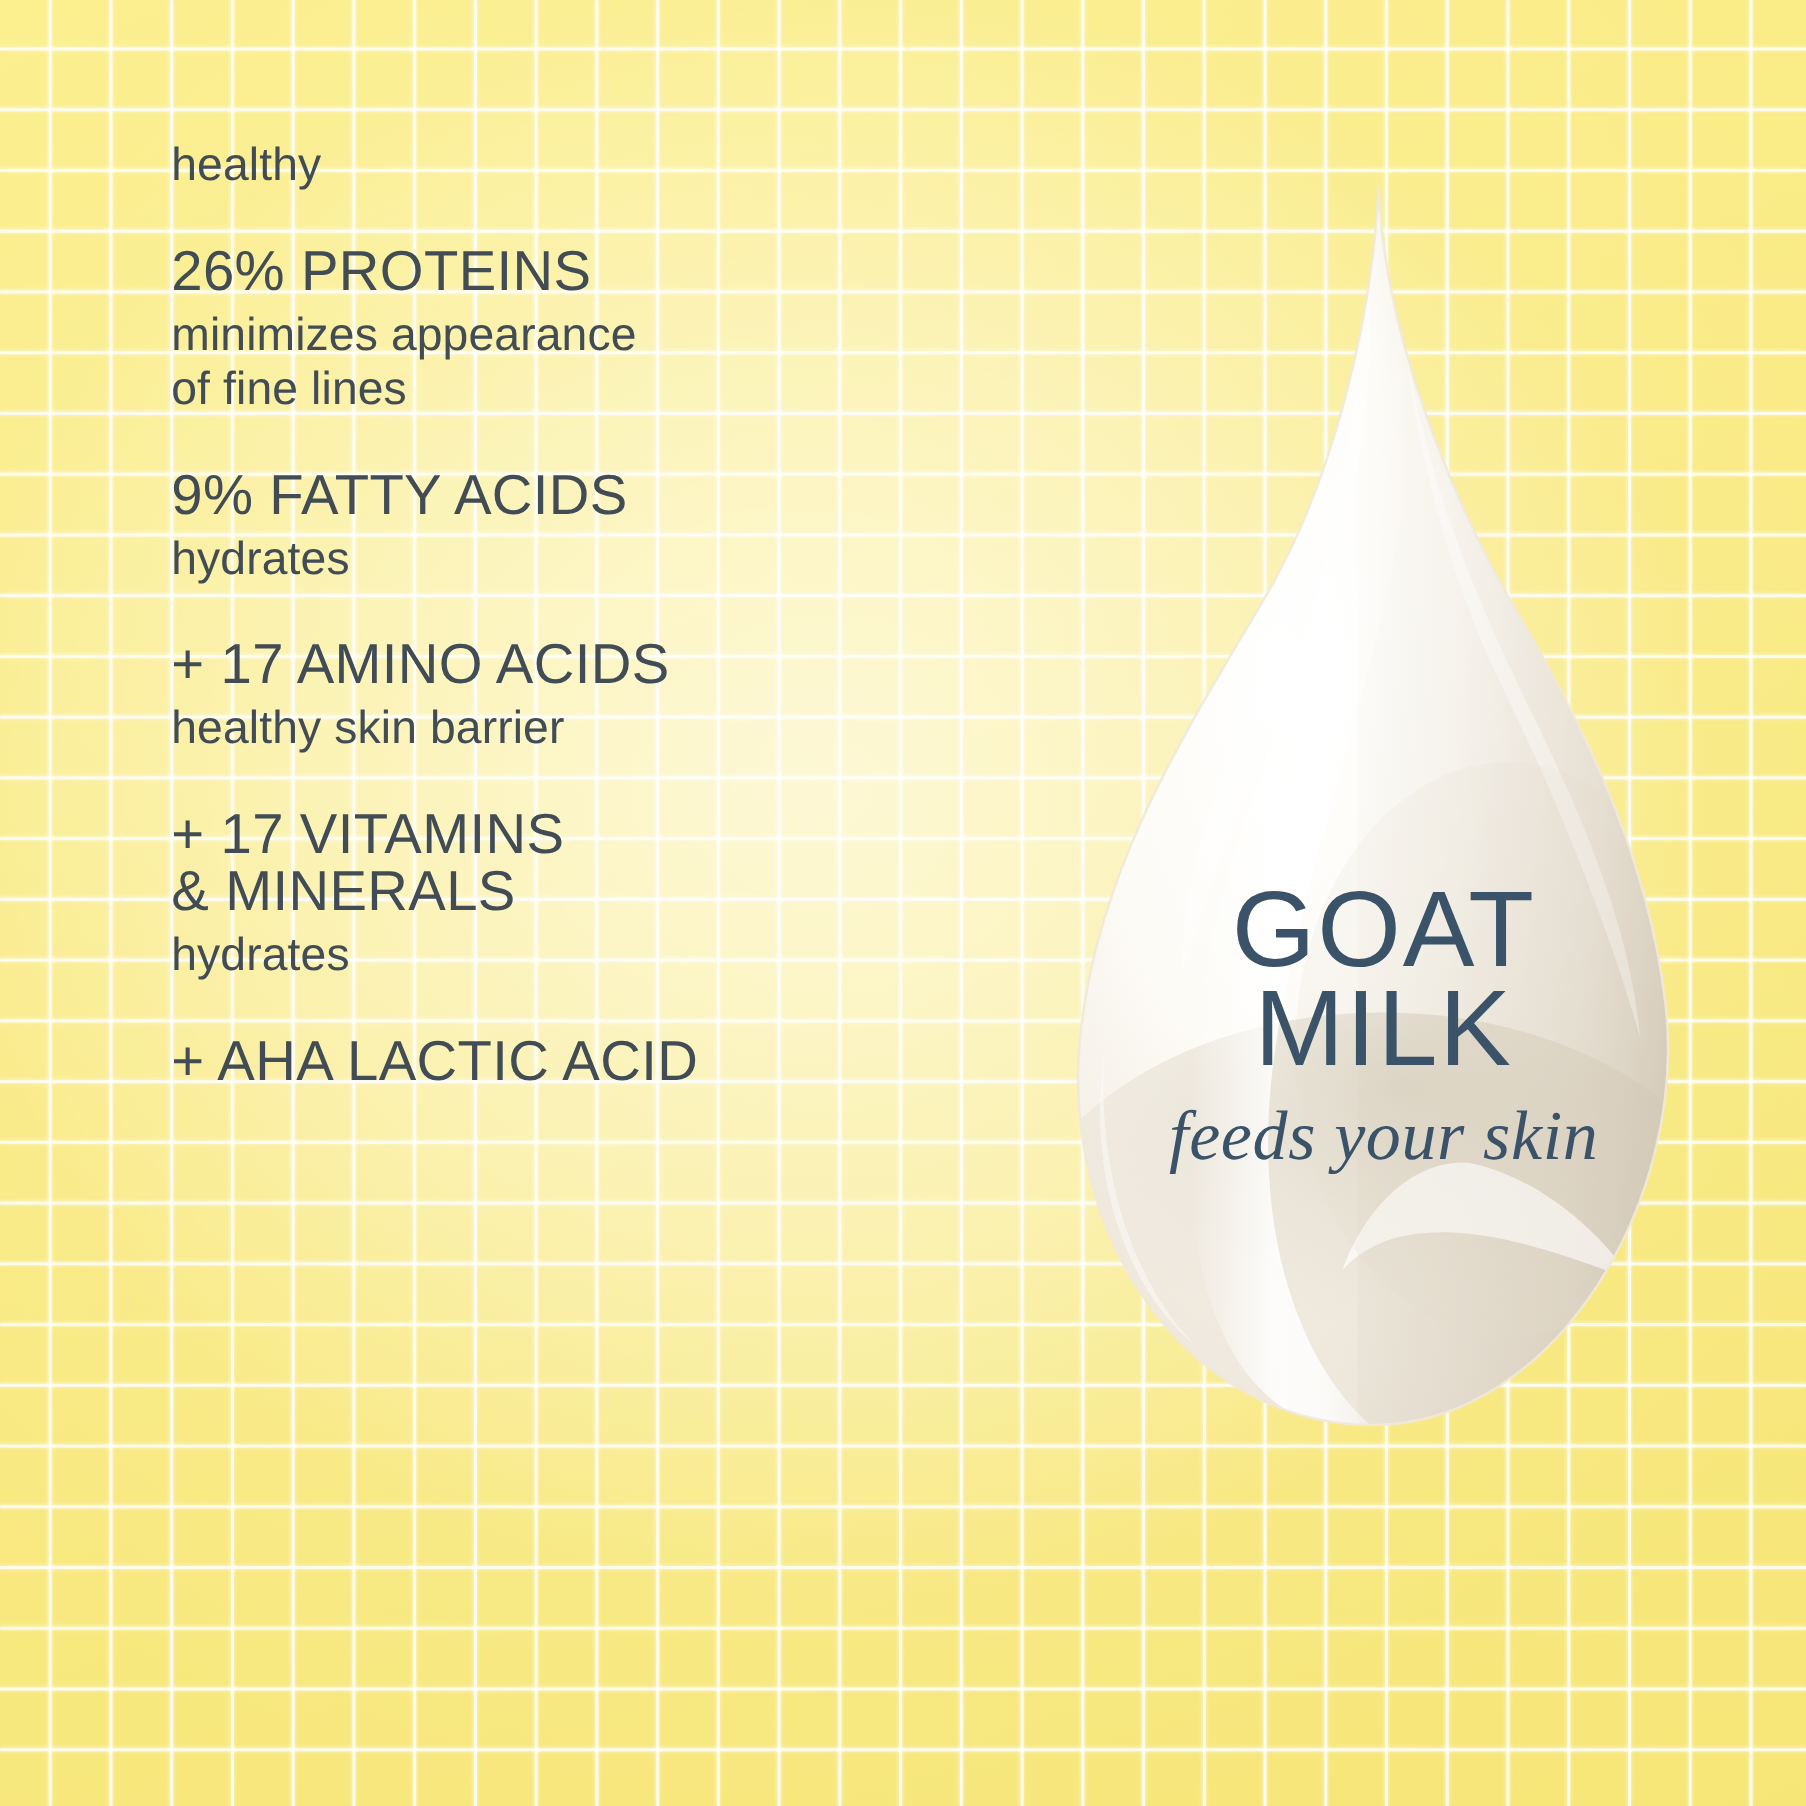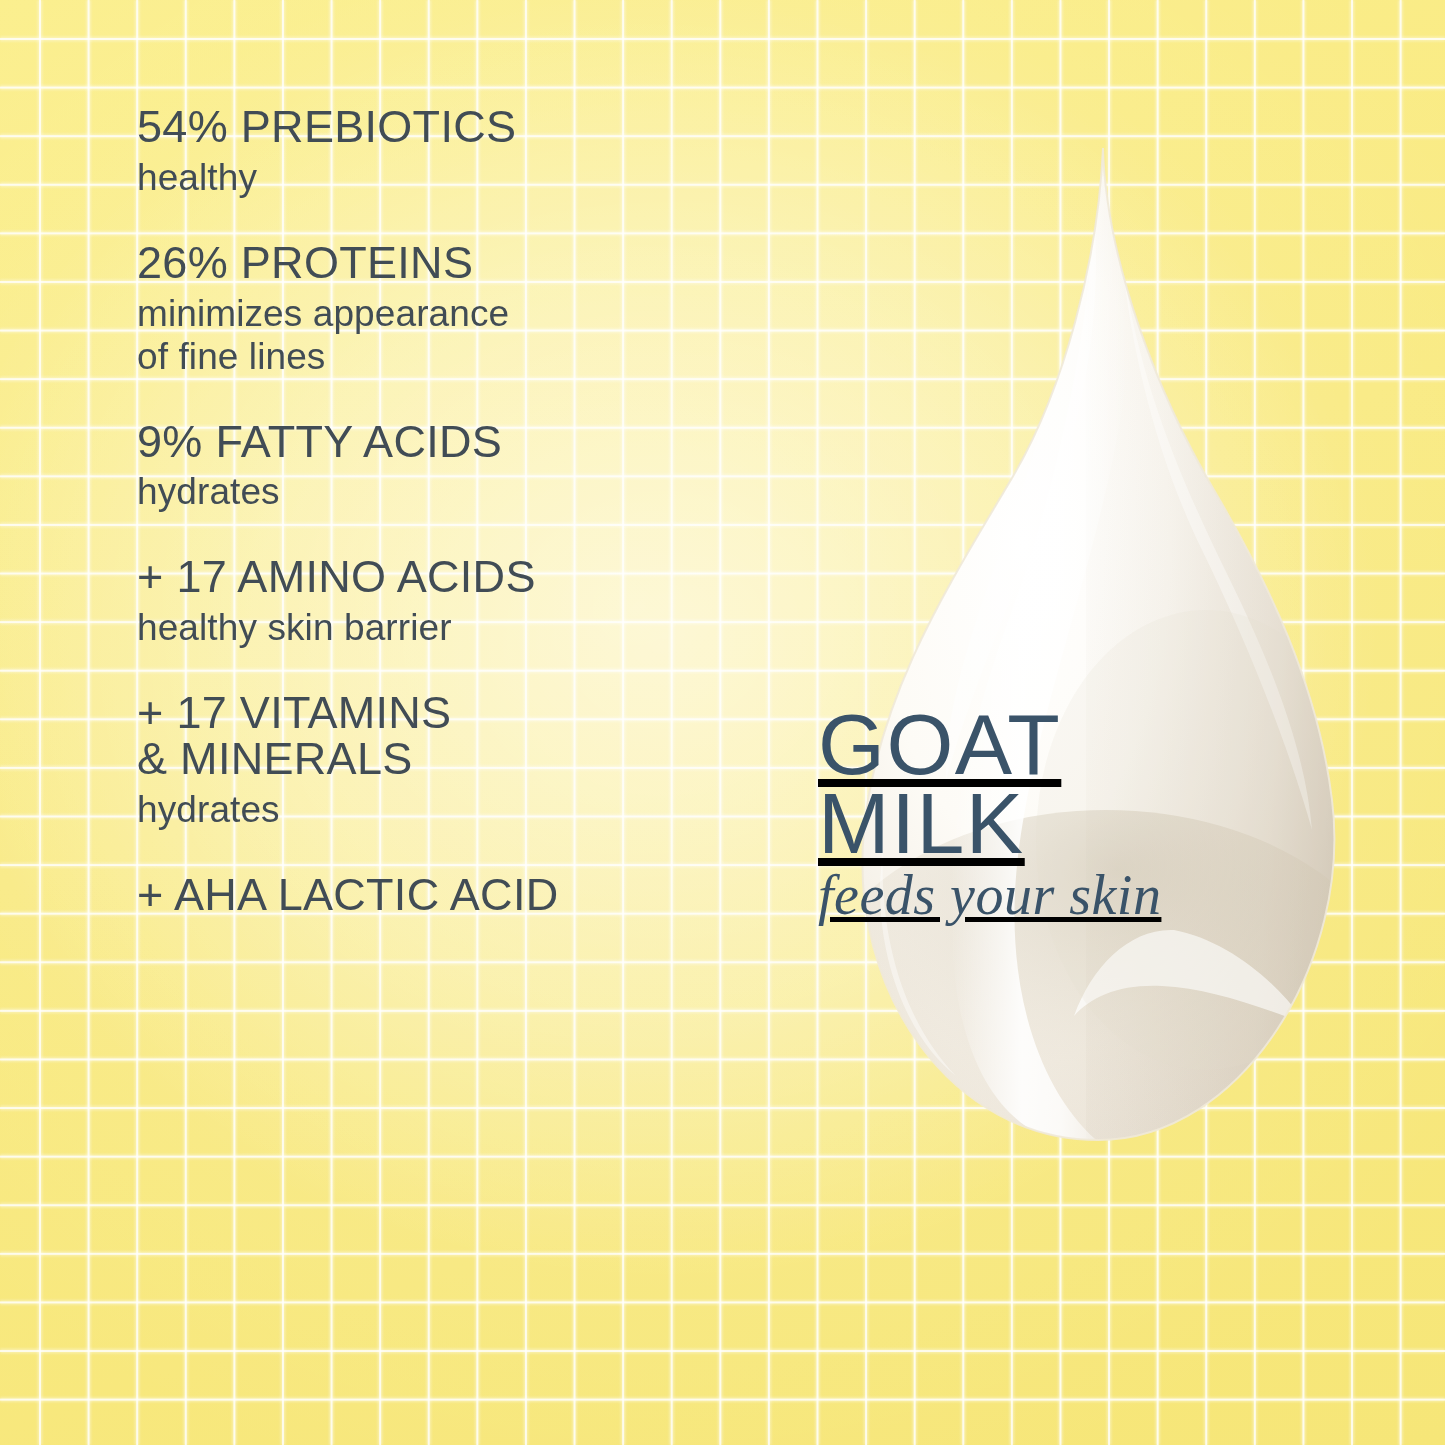--- a/index.html
+++ b/index.html
@@ -81,54 +81,54 @@
   
   #drop-wrap {
     position:absolute;
     left:806px; top:140px;
     width:600px; height:1020px;
   }
   #drop-svg { position:absolute; inset:0; }
 
   #drop-text {
     position:absolute;
-    left:12px; right:0;
+    left:2px; right:0;
     top:565px;
-    pointer-events:none;
-    text-decoration:underline;
+    text-align:center;
+    pointer-events:none;
   }
   .drop-line {
     color:#3a5369;
     font-size:86px;
     line-height:0.92;
     letter-spacing:1.5px;
     font-weight:400;
   }
   .drop-script {
     color:#3a5369;
     font-family:"Liberation Serif", serif;
     font-style:italic;
     font-size:56px;
     line-height:1.15;
+    margin-top:14px;
     letter-spacing:0.5px;
   }
 </style>
 </head>
 <body>
 
 <div id="canvas">
 
   <div id="grid"></div>
   <div id="grid-soft"></div>
   <div id="center-wash"></div>
 
   <div id="ingredients">
 
     <div class="ing-block">
-      <div class="ing-head">54% PREBIOTICS</div>
       <div class="ing-sub">healthy</div>
     </div>
 
     <div class="ing-block">
       <div class="ing-head">26% PROTEINS</div>
       <div class="ing-sub">minimizes appearance
 of fine lines</div>
     </div>
 
     <div class="ing-block">

